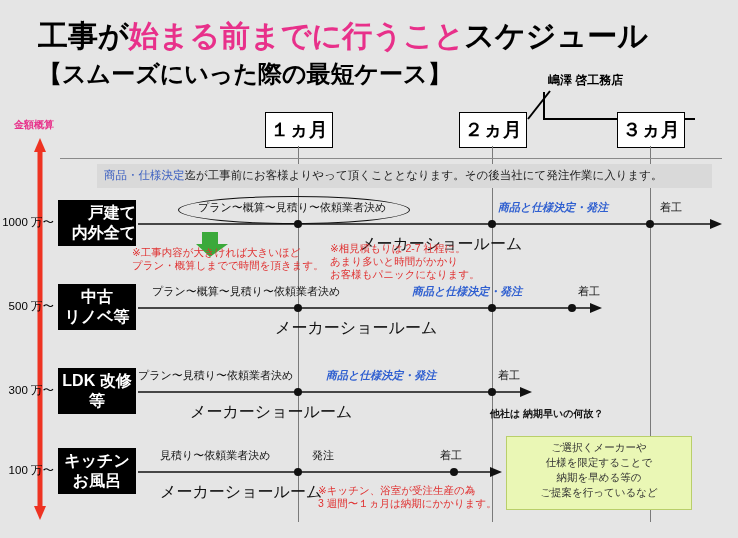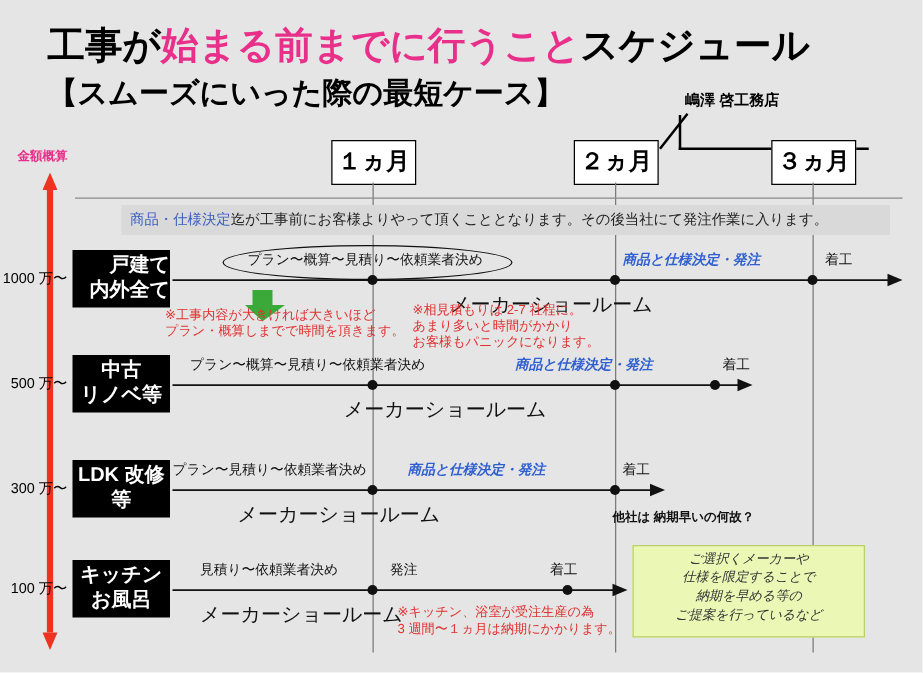--- a/index.html
+++ b/index.html
@@ -178,21 +178,20 @@
     background: #eaf7b5;
     border: 1px solid #b9cf6a;
   }
   #callout-text {
     left: 512px; top: 440px;
     width: 174px;
     font-size: 10.5px;
     color: #333;
     line-height: 15px;
     text-align: center;
-    font-style: italic;
   }
 
   
   #bubble {
     left: 178px; top: 196px;
     width: 230px; height: 26px;
     border: 1.5px solid #111;
     border-radius: 50%;
   }
 </style>

